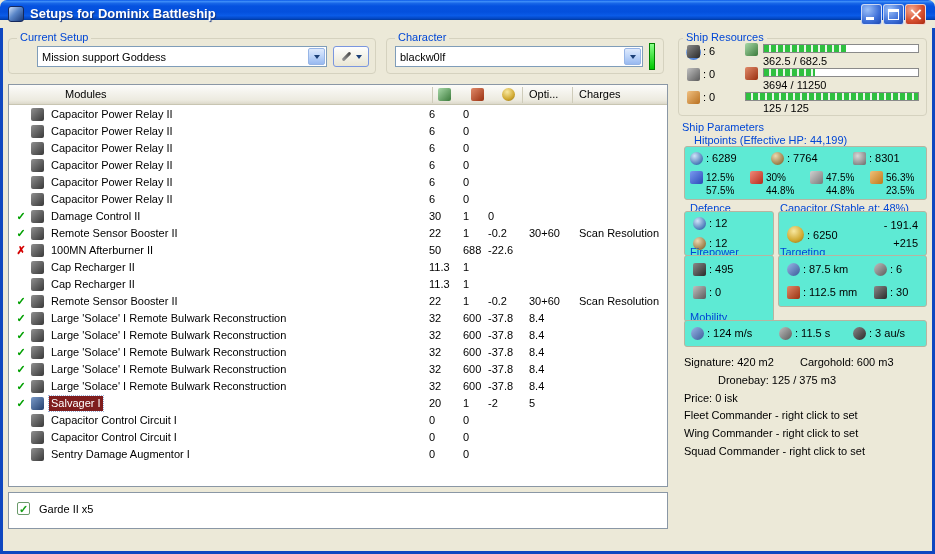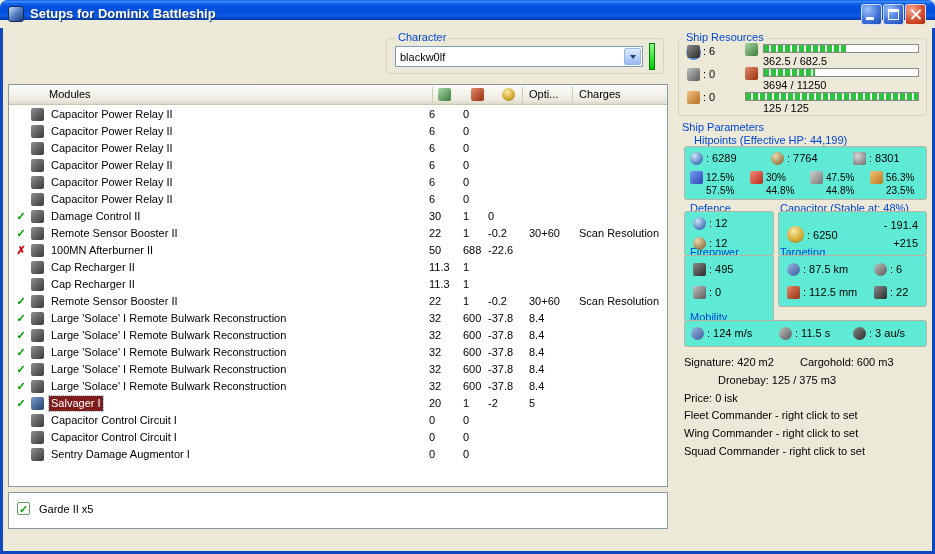--- a/index.html
+++ b/index.html
@@ -100,20 +100,33 @@
       </span>
     <span id="btn-max" class="winbtn">
         <i></i>
       </span>
     <span id="btn-close" class="winbtn"><i></i></span>
   </div>
   <div id="edgeL" class="edge"></div>
   <div id="edgeR" class="edge"></div>
   <div id="edgeB" class="edge"></div>
 
+  <div class="gbox" style="left:8px;top:38px;width:368px;height:36px;">
+    <span class="glabel">Current Setup</span>
+    <div class="combo" style="left:28px;top:7px;width:290px;">
+      <span class="cval">Mission support Goddess</span>
+      <span class="cbtn">
+          <span class="tri"></span>
+        </span>
+    </div>
+    <div id="toolbtn">
+      <span id="wrench"></span>
+      <span class="tri"></span>
+    </div>
+  </div>
   <div id="helpicon">?</div>
 
   <div class="gbox" style="left:386px;top:38px;width:278px;height:36px;">
     <span class="glabel">Character</span>
     <div class="combo" style="left:8px;top:7px;width:248px;">
       <span class="cval">blackw0lf</span>
       <span class="cbtn">
           <span class="tri"></span>
         </span>
     </div>
@@ -142,21 +155,21 @@
     <span class="srtext" style="left:84px;top:41px;">3694 / 11250</span>
 
     <div class="segbar" style="left:66px;top:53px;width:174px;">
         <div class="segfill" style="width: 100%;"></div>
       </div>
     <span class="srtext" style="left:84px;top:64px;">125 / 125</span>
   </div>
 
   <div id="modpanel">
     <div id="modheader">
-      <span class="htext" style="left:8px;padding-left:32px;">Modules</span>
+      <span class="htext" style="left:24px;padding-left:32px;">Modules</span>
       <span class="hsep" style="left:423px;"></span>
       <span class="hicon ic-green" style="left:429px;"></span>
       <span class="hicon ic-red" style="left:462px;"></span>
       <span class="hicon ic-cap round" style="left:493px;"></span>
       <span class="hsep" style="left:513px;"></span>
       <span class="htext" style="left:520px;">Opti...</span>
       <span class="hsep" style="left:563px;"></span>
       <span class="htext" style="left:570px;">Charges</span>
     </div>
     <div id="modrows">
@@ -463,21 +476,21 @@
     <span class="pcell" style="left:95px;top:6px;">
         <i class="pic ic-gray round"></i>
         <span>: 6</span>
       </span>
     <span class="pcell" style="left:8px;top:29px;">
         <i class="pic ic-red"></i>
         <span>: 112.5 mm</span>
       </span>
     <span class="pcell" style="left:95px;top:29px;">
         <i class="pic ic-dark"></i>
-        <span>: 22</span>
+        <span>: 30</span>
       </span>
   </div>
 
   <span class="bluelabel" style="left:690px;top:311px;">Mobility</span>
   <div class="pbox" style="left:684px;top:320px;width:243px;height:27px;">
     <span class="pcell" style="left:6px;top:5px;">
         <i class="pic ic-blue round"></i>
         <span>: 124 m/s</span>
       </span>
     <span class="pcell" style="left:94px;top:5px;">

